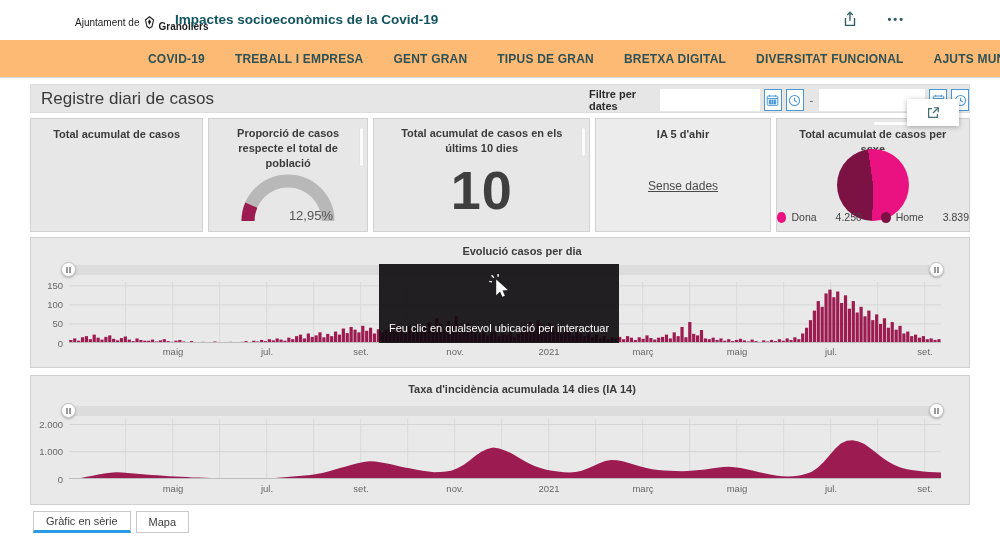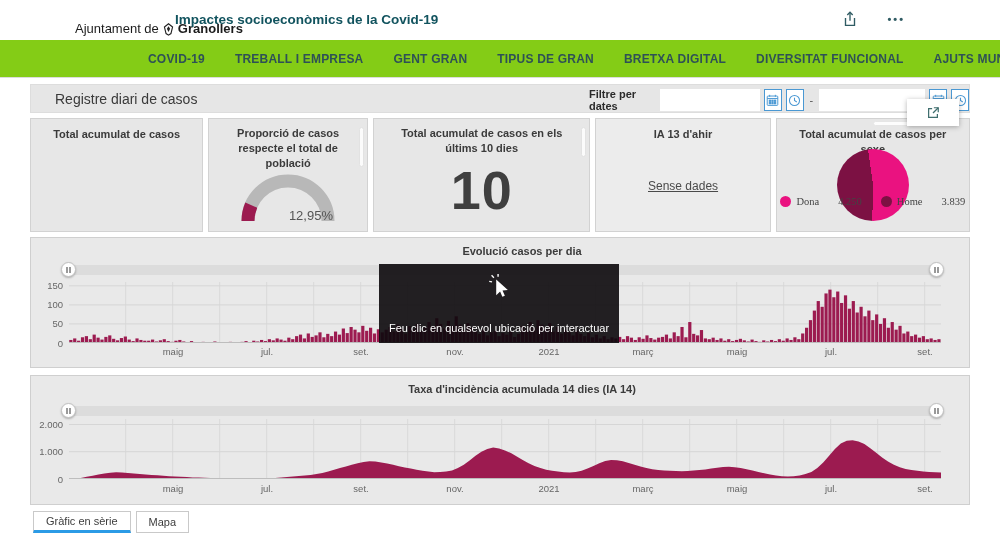--- a/index.html
+++ b/index.html
@@ -1,35 +1,35 @@
 <!DOCTYPE html>
 <html><head>
 <meta charset="utf-8">
 <style>
   * { box-sizing: border-box; margin: 0; padding: 0; }
   html,body { width:1000px; height:537px; overflow:hidden; background:#fff;
     font-family:"Liberation Sans", sans-serif; }
   
   .header { position:relative; height:40px; background:#fff; }
-  .logo { position:absolute; left:75px; top:13px; display:flex; align-items:flex-end; gap:3px;
-    font-size:13px; color:#1b1b1b; }
+  .logo { position:absolute; left:75px; top:13px; display:flex; align-items:center; gap:3px;
+    font-size:10px; color:#1b1b1b; }
   .logo .b { font-weight:bold;margin-top:8px; }
   .report-title { position:absolute; left:175px; top:12px; font-size:13.5px; color:#11535e; font-weight:600; }
   .header-icons { position:absolute; right:95px; top:10px; display:flex; gap:28px; align-items:center; }
   .hicon { width:18px; height:18px; color:#2f5b63; cursor:pointer; }
   .ellipsis { color:#2f5b63; font-size:11px; letter-spacing:2px; font-weight:bold; cursor:pointer; }
   
-  .nav { height:38px; background:#84cc16; border-bottom:1px solid #dcdcdc;
+  .nav { height:38px; background:#fdba74; border-bottom:1px solid #dcdcdc;
     display:flex; align-items:center; padding-left:148px; gap:30px; }
   .nav-item { font-size:12px; font-weight:600; color:#2e5156; letter-spacing:.2px; cursor:pointer; white-space:nowrap; }
   
   .content { padding:6px 30px 0 30px; position:relative; }
   .titlebar { position:relative; height:29px; background:#e6e6e6; border:1px solid #dddddd;
     display:flex; align-items:center; overflow:visible; z-index:5; }
-  .page-title { font-size:14px; color:#3a3a3a; padding-left:24px; }
+  .page-title { font-size:17px; color:#3a3a3a; padding-left:10px; }
   .filter-group { position:absolute; left:558px; top:3px; display:flex; align-items:center; gap:4px; }
   .filter-label { font-size:11px; font-weight:bold; color:#2b2b2b; margin-right:4px; }
   .date-input { height:22px; background:#fff; border:none; font-size:11px; padding:0 4px; }
   .date-input.first { width:100px; }
   .date-input.second { width:106px; }
   .icon-btn { width:22px; height:22px; background:#fff; border:1.5px solid #4a98d3;
     display:flex; align-items:center; justify-content:center; cursor:pointer; }
   .icon-btn svg { width:13px; height:13px; }
   .dash { font-size:11px; color:#555; margin:0 2px; }
   .popout-tip { position:absolute; left:876px; top:14px; width:52px; height:27px; background:#fff;
@@ -42,21 +42,21 @@
   .card-title { font-size:11px; font-weight:bold; color:#3b3b3b; text-align:center; padding:8px 14px 0 14px; line-height:1.35; }
   .big-number { position:absolute; left:0; right:0; top:34px; text-align:center;
     font-size:54px; font-weight:600; color:#3f3f3f; letter-spacing:1px; }
   .card1 { width:180px; } .card2 { width:166px; } .card3 { width:226px; } .card4 { width:182px; background:#ececec; } .card5 { width:202px; }
   .vscroll { position:absolute; right:3px; top:8px; width:5px; border-radius:3px; background:#fbfbfb; border:1px solid #e2e2e2; }
   .hscroll { position:absolute; right:40px; top:2px; height:5px; width:56px; border-radius:3px; background:#fdfdfd; border:1px solid #e6e6e6; }
   .gauge-wrap { position:absolute; left:0; right:0; top:46px; display:flex; justify-content:center; }
   .gauge-pct { position:absolute; right:34px; bottom:8px; font-size:13px; color:#555; }
   .nodata { position:absolute; left:0; right:0; top:60px; text-align:center; font-size:12px; color:#4a4a4a;text-decoration:underline; }
   .pie { position:absolute; left:50%; top:30px; width:72px; height:72px; border-radius:50%; transform:translateX(-50%); }
-  .legend { position:absolute; bottom:24px; left:0; right:0; display:flex; justify-content:center; align-items:center; gap:5px; font-size:10.5px; color:#444;font-family:Liberation Serif, serif; }
+  .legend { position:absolute; bottom:8px; left:0; right:0; display:flex; justify-content:center; align-items:center; gap:5px; font-size:10.5px; color:#444; }
   .dot { width:11px; height:11px; border-radius:50%; display:inline-block; }
   .legend .val { margin-left:14px; margin-right:14px; }
   
   .panel { position:relative; background:#e9e9e9; border:1px solid #cfcfcf; margin-top:5px;padding-left:44px; }
   .panel1 { height:131px; } .panel2 { height:130px; margin-top:7px; }
   .chart-title { text-align:center; font-size:11px; font-weight:bold; color:#3b3b3b; padding-top:7px; }
   .slider-track { position:absolute; left:32px; width:880px; height:10px; background:#dcdcdc; border-radius:5px; }
   .p1 .slider-track { top:27px; } .p2 .slider-track { top:30px; }
   .slider-handle { position:absolute; width:15px; height:15px; background:#fff; border:1px solid #c2c2c2;
     border-radius:50%; box-shadow:0 1px 2px rgba(0,0,0,.25); cursor:ew-resize;
@@ -183,21 +183,21 @@
       <span class="vscroll" style="height:40px"></span>
     </div>
 
     <div class="card card3">
       <div class="card-title" style="padding-top:7px">Total acumulat de casos en els últims 10 dies</div>
       <div class="big-number" style="top:40px">10</div>
       <span class="vscroll" style="height:30px"></span>
     </div>
 
     <div class="card card4">
-      <div class="card-title">IA 13 d'ahir</div>
+      <div class="card-title">IA 5 d'ahir</div>
       <div class="nodata">Sense dades</div>
     </div>
 
     <div class="card card5">
       <div class="card-title">Total acumulat de casos per sexe</div>
       <div class="pie" id="sex-pie" style="background: conic-gradient(from -8deg, rgb(234, 18, 128) 0deg, rgb(234, 18, 128) 52.54%, rgb(124, 17, 67) 52.54%, rgb(124, 17, 67) 100%);"></div>
       <div class="legend">
         <span class="dot" id="dot-0" style="background: rgb(234, 18, 128);"></span>
         <span>Dona</span>
         <span class="val">4.250</span>

